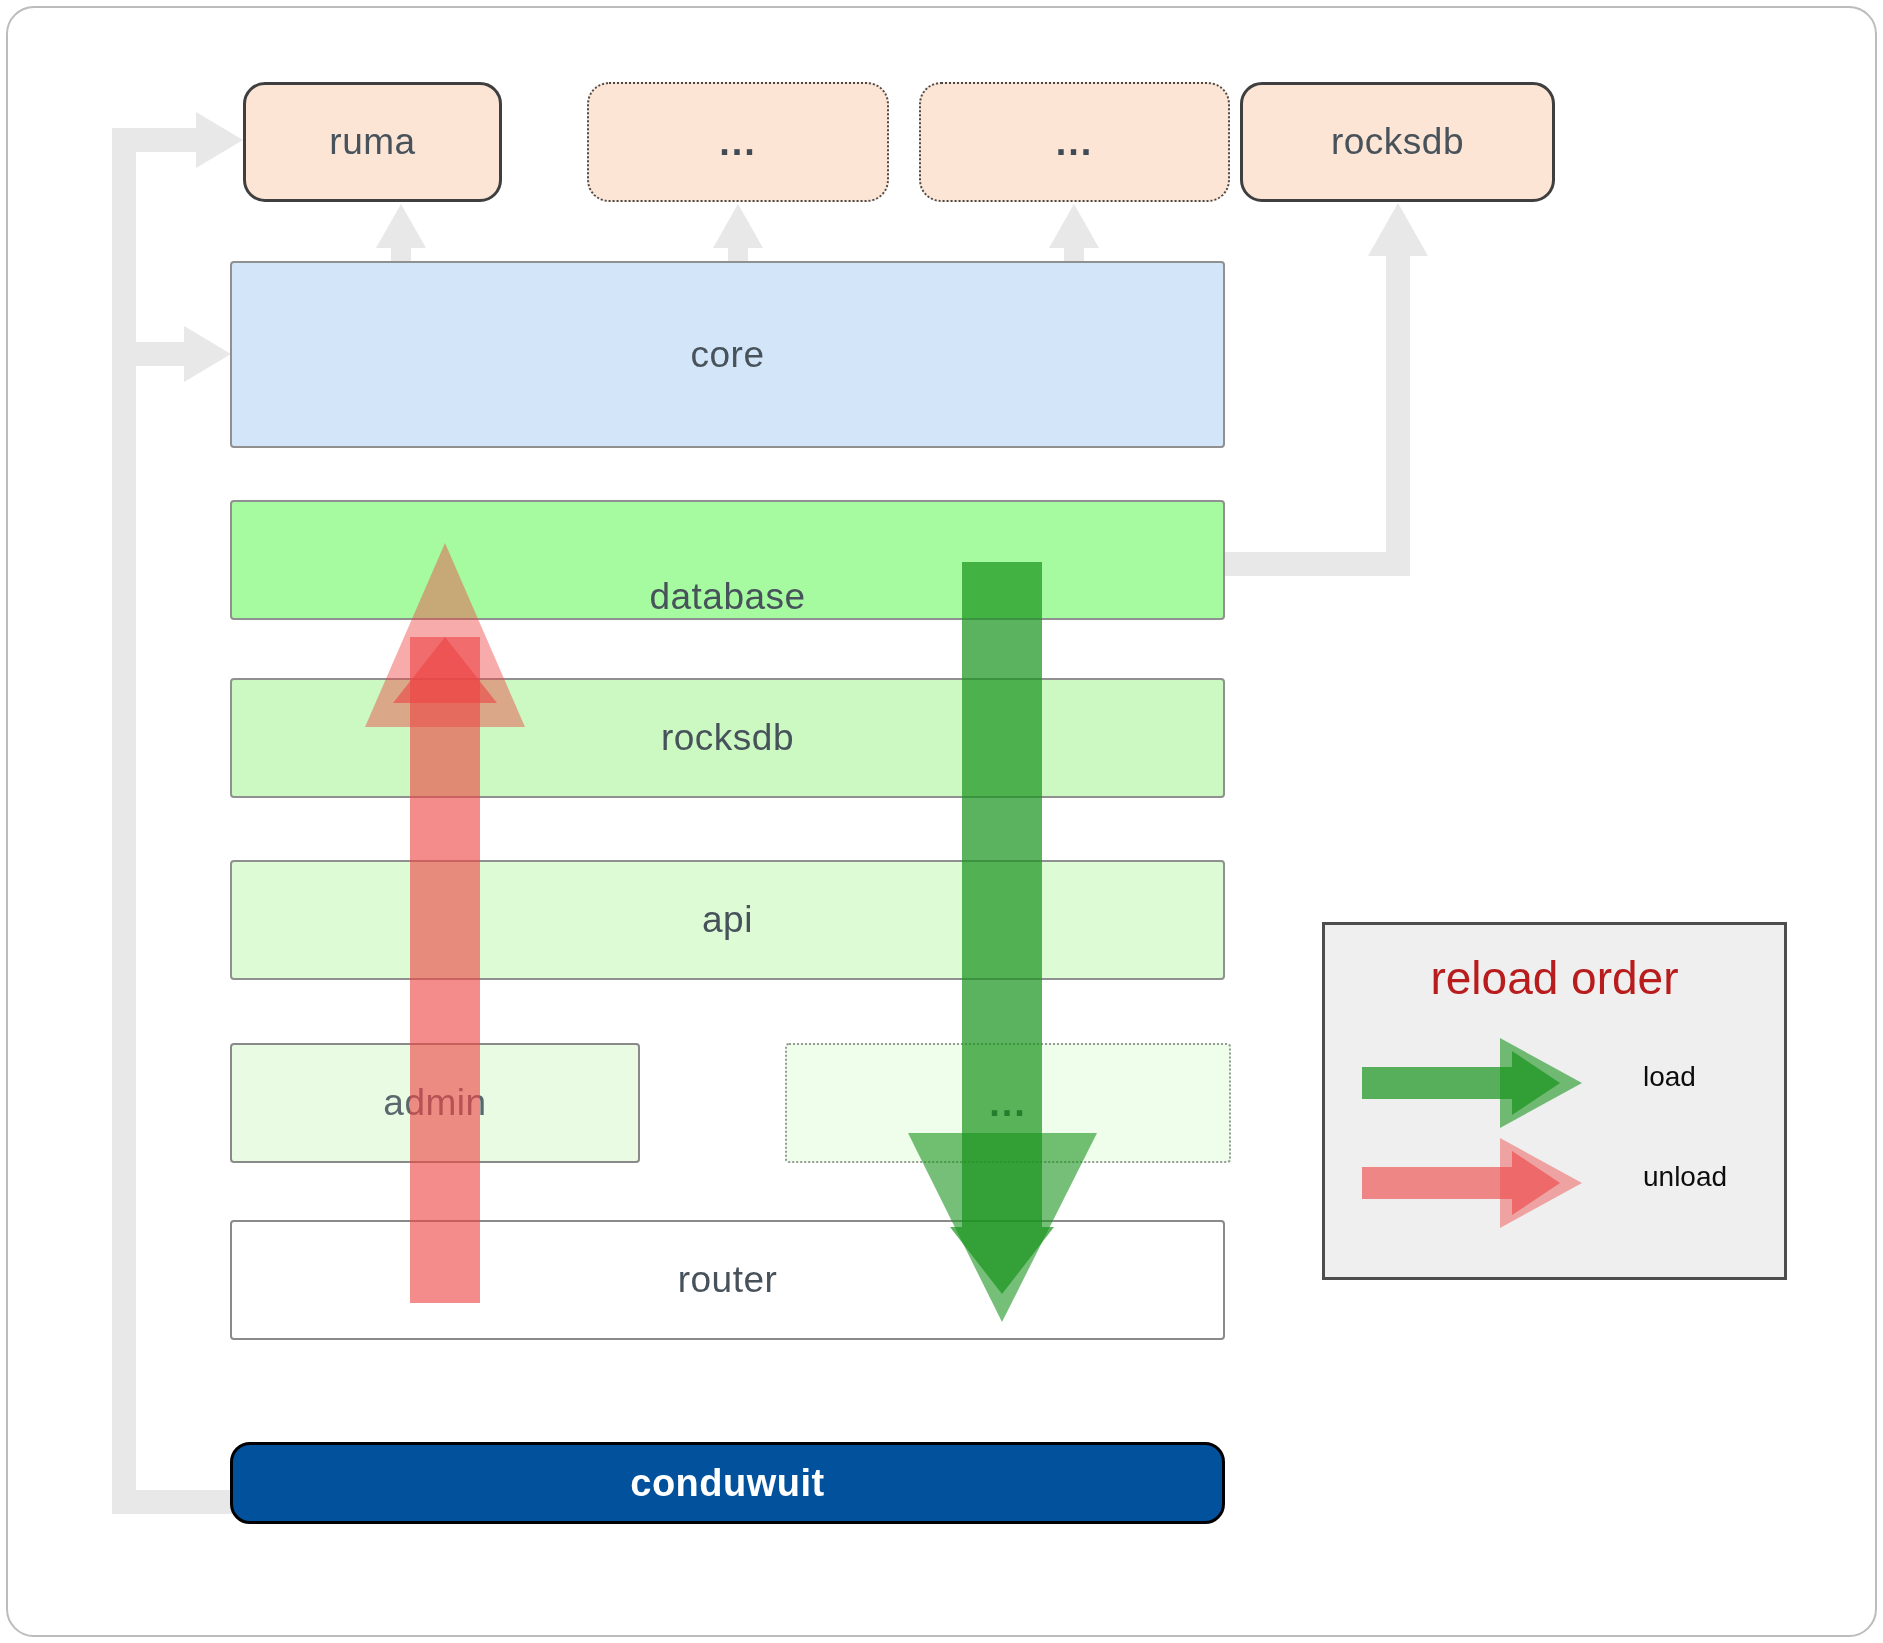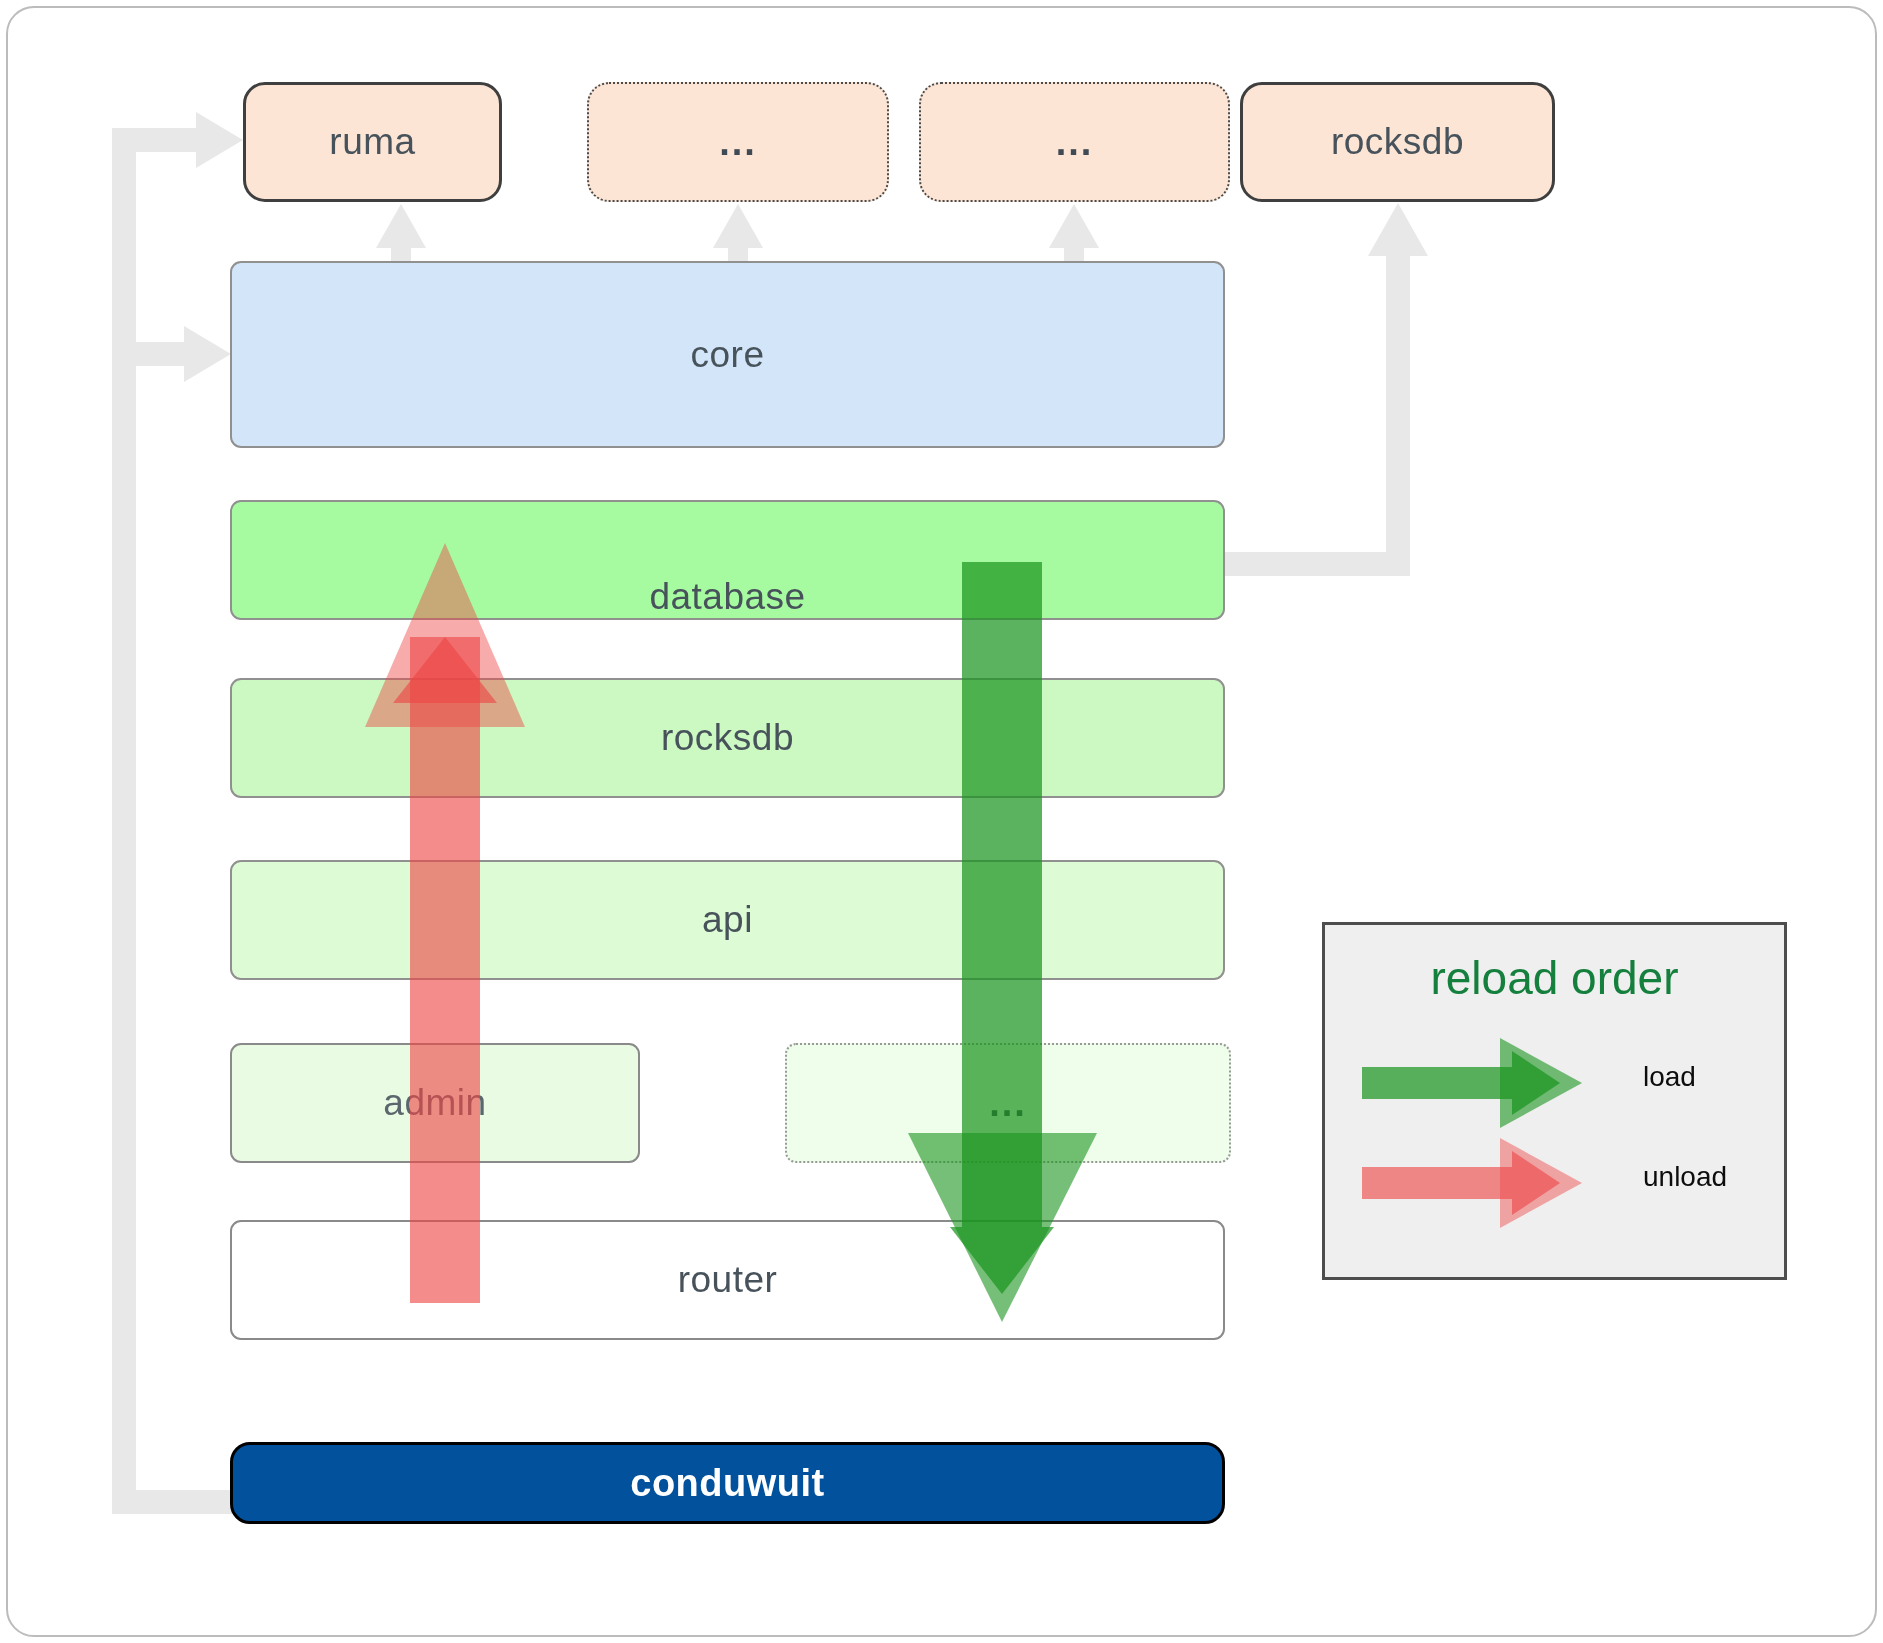--- a/index.html
+++ b/index.html
@@ -2,21 +2,21 @@
 <html><head>
 <meta charset="utf-8">
 <style>
   html,body{margin:0;padding:0;background:#ffffff;}
   .canvas{position:relative;width:1883px;height:1643px;background:#ffffff;overflow:hidden;
           font-family:"Liberation Sans", sans-serif;}
   .frame{position:absolute;left:6px;top:6px;width:1867px;height:1627px;
          border:2px solid #bcbcbc;border-radius:28px;}
   svg.layer{position:absolute;left:0;top:0;pointer-events:none;}
   .box{position:absolute;display:flex;align-items:center;justify-content:center;
-       box-sizing:border-box;border-radius:11px;}
+       box-sizing:border-box;border-radius:4px;}
   .box .lbl{font-size:37px;color:#47525b;letter-spacing:0.5px;}
   .dots{font-weight:bold;font-size:38px;color:#3f4a54;letter-spacing:2px;}
   
   .b-ruma{left:243px;top:82px;width:259px;height:120px;background:#fce5d5;border:3px solid #3f3f3f;border-radius:22px;}
   .b-dots1{left:587px;top:82px;width:302px;height:120px;background:#fce5d5;border:2.5px dotted #4a4a4a;border-radius:22px;}
   .b-dots2{left:919px;top:82px;width:311px;height:120px;background:#fce5d5;border:2.5px dotted #4a4a4a;border-radius:22px;}
   .b-rocksdb{left:1240px;top:82px;width:315px;height:120px;background:#fce5d5;border:3px solid #3f3f3f;border-radius:22px;}
   
   .b-core{left:230px;top:261px;width:995px;height:187px;background:#d3e5f8;border:2px solid #909090;}
   .b-database{left:230px;top:500px;width:995px;height:120px;background:#a6fba0;border:2px solid #909090;align-items:flex-end;}
@@ -25,21 +25,21 @@
   .b-admin{left:230px;top:1043px;width:410px;height:120px;background:#e9fce3;border:2px solid #8a8a8a;}
   .b-admin .lbl{color:#5c666d;}
   .b-dots3{left:785px;top:1043px;width:446px;height:120px;background:#effdeb;border:2.5px dotted #999999;}
   .b-router{left:230px;top:1220px;width:995px;height:120px;background:#ffffff;border:2px solid #8a8a8a;}
   .b-conduwuit{left:230px;top:1442px;width:995px;height:82px;background:#02519c;border:3px solid #000000;border-radius:20px;}
   .b-conduwuit .lbl{color:#ffffff;font-weight:bold;font-size:38px;}
   
   .legend{position:absolute;left:1322px;top:922px;width:465px;height:358px;background:#efefef;
           border:3px solid #4d4d4d;box-sizing:border-box;}
   .legend-title{position:absolute;left:0;top:26px;width:100%;text-align:center;
-                font-size:46px;color:#15803d;}
+                font-size:46px;color:#b91c1c;}
   .legend-label{position:absolute;font-size:28px;color:#0d0d0d;}
   .legend-label.load{left:318px;top:136px;}
   .legend-label.unload{left:318px;top:236px;}
 </style>
 </head>
 <body>
 
 <div class="canvas">
   <div class="frame"></div>
 

